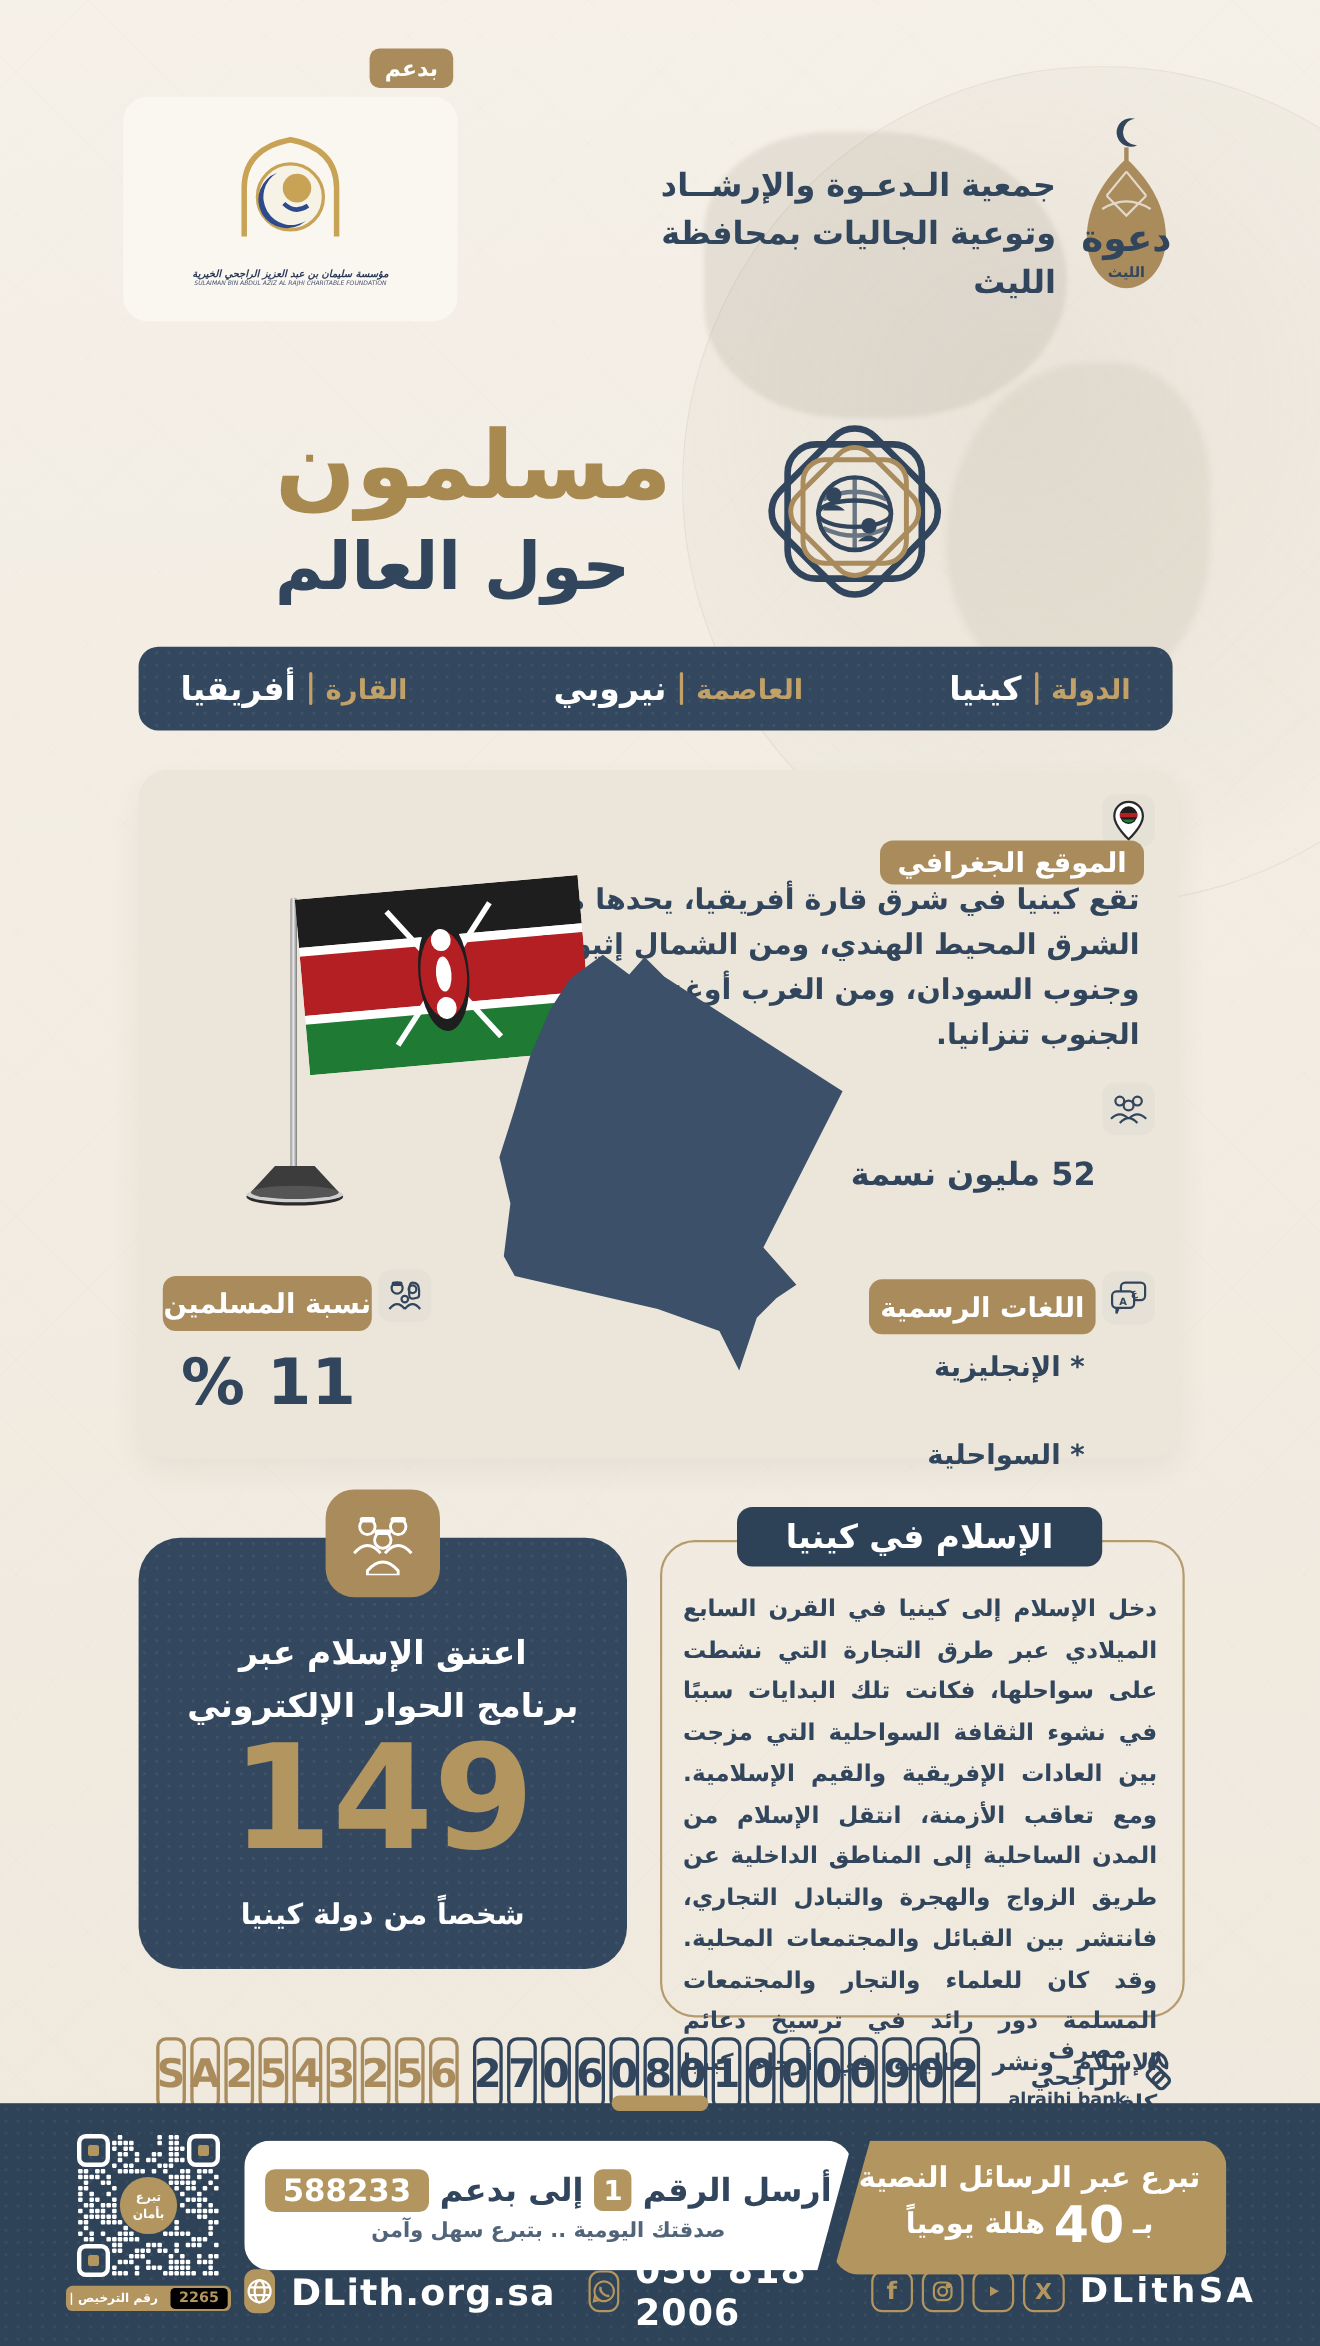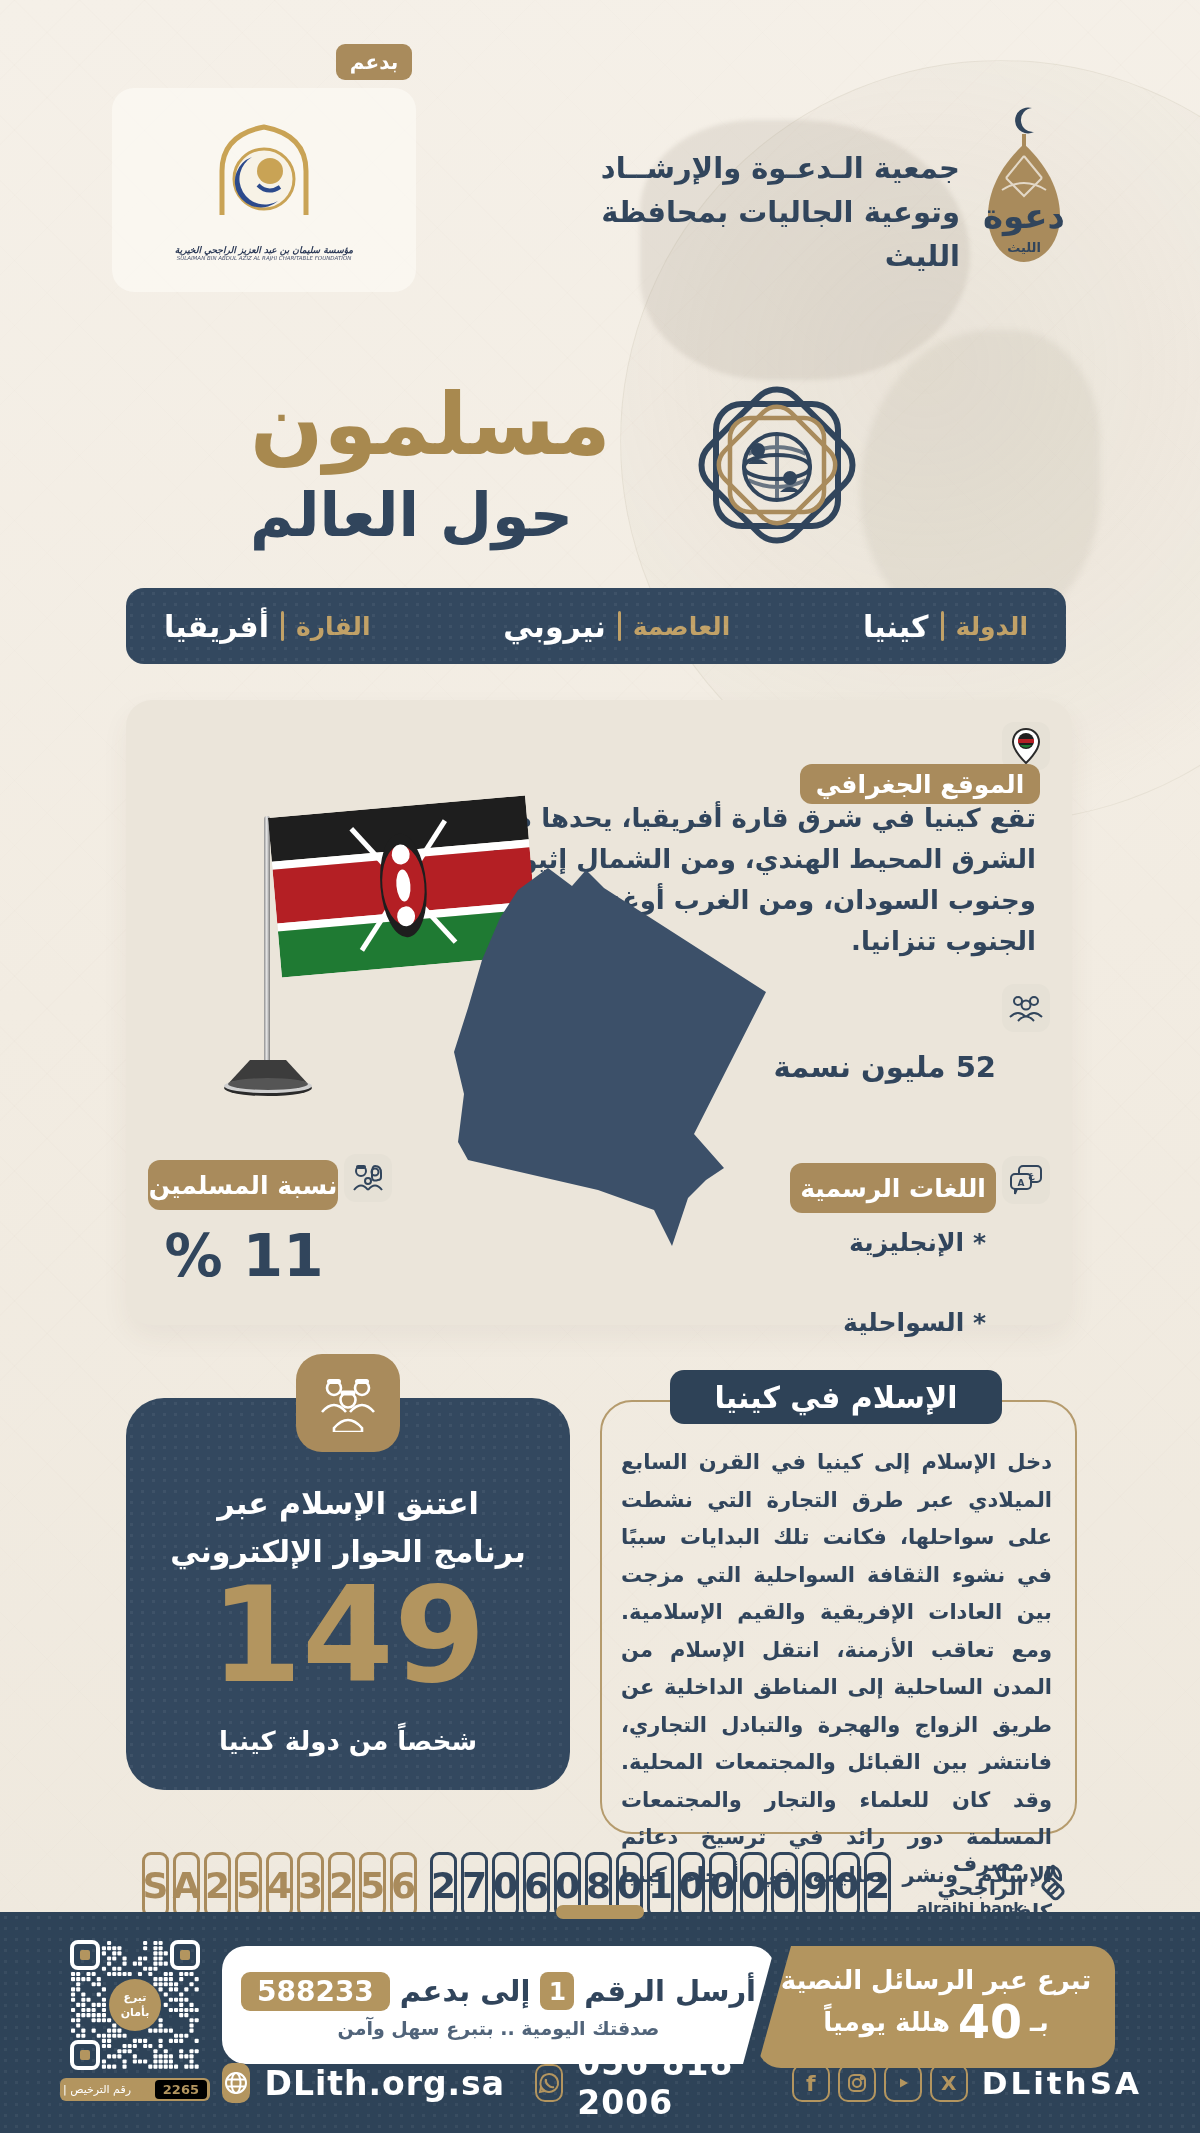--- a/index.html
+++ b/index.html
@@ -96,21 +96,21 @@
   .bank-name{text-align:right;color:var(--navy);line-height:1.15;}
   .bank-name .ar{font-size:21px;font-weight:bold;}
   .bank-name .en{font-size:16px;font-weight:bold;}
 
   
   .footer{left:0;top:1912px;width:1200px;height:221px;background:#2e4358;}
   .footer-tab{left:556px;top:1905px;width:88px;height:14px;background:var(--gold2);border-radius:7px;}
   .qr-wrap{left:68px;top:1938px;width:134px;height:134px;}
   .license-pill{left:60px;top:2078px;width:150px;height:23px;background:var(--gold2);border-radius:6px;
     display:flex;align-items:center;justify-content:space-between;padding:2px 3px 2px 3px;box-sizing:border-box;direction:rtl;}
-  .license-label{color:#fff;font-size:11px;font-weight:normal;padding-right:6px;}
+  .license-label{color:#fff;font-size:11px;font-weight:bold;padding-right:6px;}
   .license-num{background:#000000;color:var(--gold2);font-size:13px;font-weight:bold;border-radius:4px;
     padding:0 8px;height:19px;display:flex;align-items:center;direction:ltr;}
   .sms-panel{left:222px;top:1946px;width:553px;height:118px;background:#fff;border-radius:24px;
     clip-path:polygon(0 0,100% 0,calc(100% - 32px) 100%,0 100%);
     display:flex;flex-direction:column;align-items:center;justify-content:center;gap:6px;}
   .sms-row{display:flex;align-items:center;gap:10px;direction:rtl;}
   .sms-txt{color:var(--navy);font-size:29px;font-weight:bold;}
   .sms-box1{background:var(--gold2);color:#fff;border-radius:8px;font-size:25px;font-weight:bold;
     width:34px;height:38px;display:flex;align-items:center;justify-content:center;}
   .sms-box2{background:var(--gold2);color:#fff;border-radius:9px;font-size:28px;font-weight:bold;

